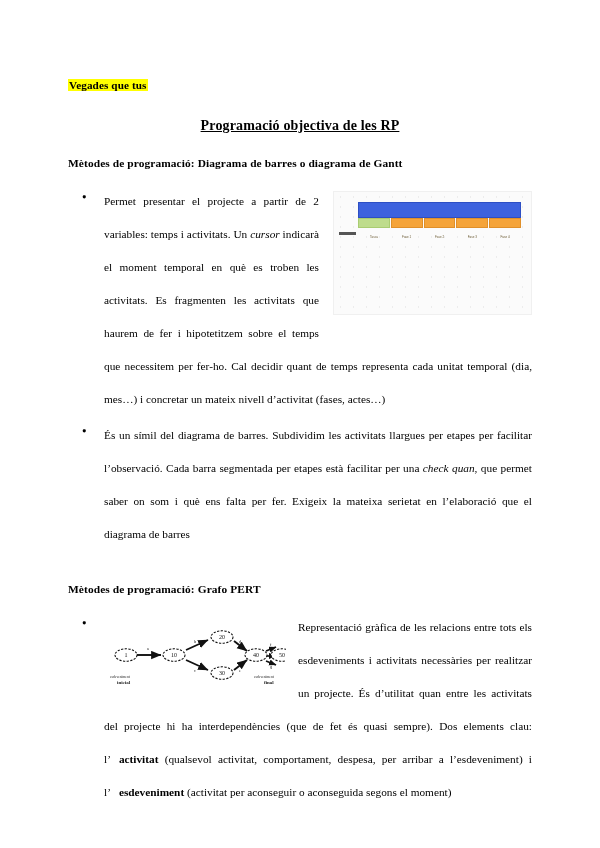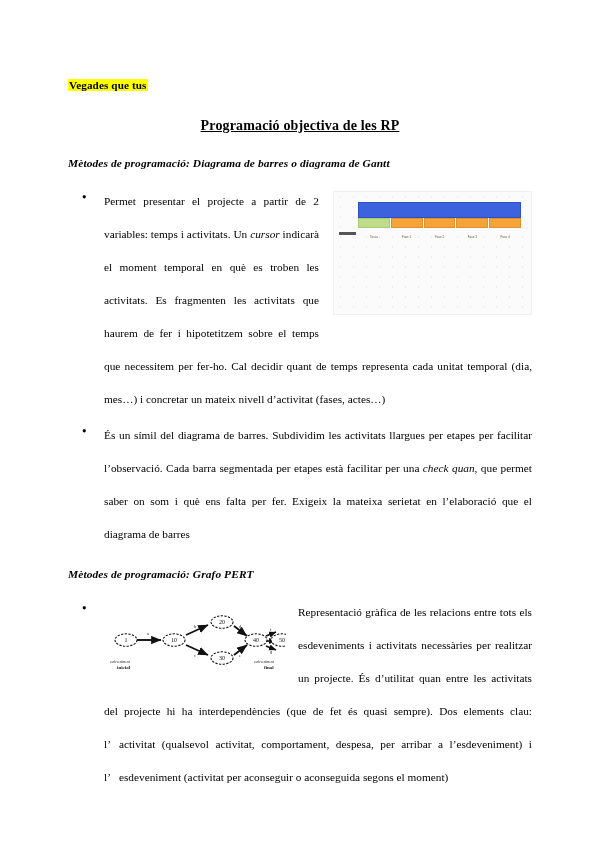--- a/index.html
+++ b/index.html
@@ -49,21 +49,20 @@
     margin: 0 0 22px 0;
     letter-spacing: 0.15px;
   }
 
   .section-head {
     font-size: 11.4px;
     font-weight: bold;
     margin: 0 0 14px 0;
     letter-spacing: 0.1px;
     line-height: 15px;
-    font-style: italic;
   }
 
   ul.bullets {
     list-style: none;
     margin: 0;
     padding: 0;
   }
   ul.bullets > li {
     position: relative;
     padding-left: 36px;
@@ -75,21 +74,21 @@
   ul.bullets > li::before {
     content: "\25CF";
     position: absolute;
     left: 14px;
     top: 0px;
     font-size: 7.5px;
     line-height: 24.5px;
   }
 
   i { font-style: italic; }
-  b { font-weight: normal; padding-left: 8px; }
+  b { font-weight: bold; padding-left: 8px; }
 
   
   .gantt-fig {
     float: right;
     width: 197px;
     height: 122px;
     margin: 6px 0 4px 14px;
     background: #fbfbfb;
     border: 1px solid #f0f0f0;
     position: relative;
@@ -256,21 +255,21 @@
       </li>
     </ul>
 
 
     <ul class="bullets">
       <li>
         <span id="bullet-etapes"><span>És un símil del diagrama de barres. Subdividim les activitats llargues per etapes  per facilitar l’observació. Cada barra segmentada per etapes està facilitar  per una </span><i>check quan</i><span>, que permet saber on som i què ens falta per fer. Exigeix la mateixa serietat en l’elaboració que el diagrama de barres</span></span>
       </li>
     </ul>
 
-    <h2 class="section-head" style="margin-top:16px;">Mètodes de programació: Grafo PERT</h2>
+    <h2 class="section-head" style="margin-top:31px;">Mètodes de programació: Grafo PERT</h2>
 
     <ul class="bullets">
       <li class="clearfix">
 
         <span class="pert-fig">
           <svg width="182" height="86" viewBox="0 0 182 86">
             <defs>
               <marker id="arw" markerWidth="6" markerHeight="6" refX="5.2" refY="2.2" orient="auto">
                 <path d="M0,0 L5.4,2.2 L0,4.4 z" fill="#111"></path>
               </marker>

